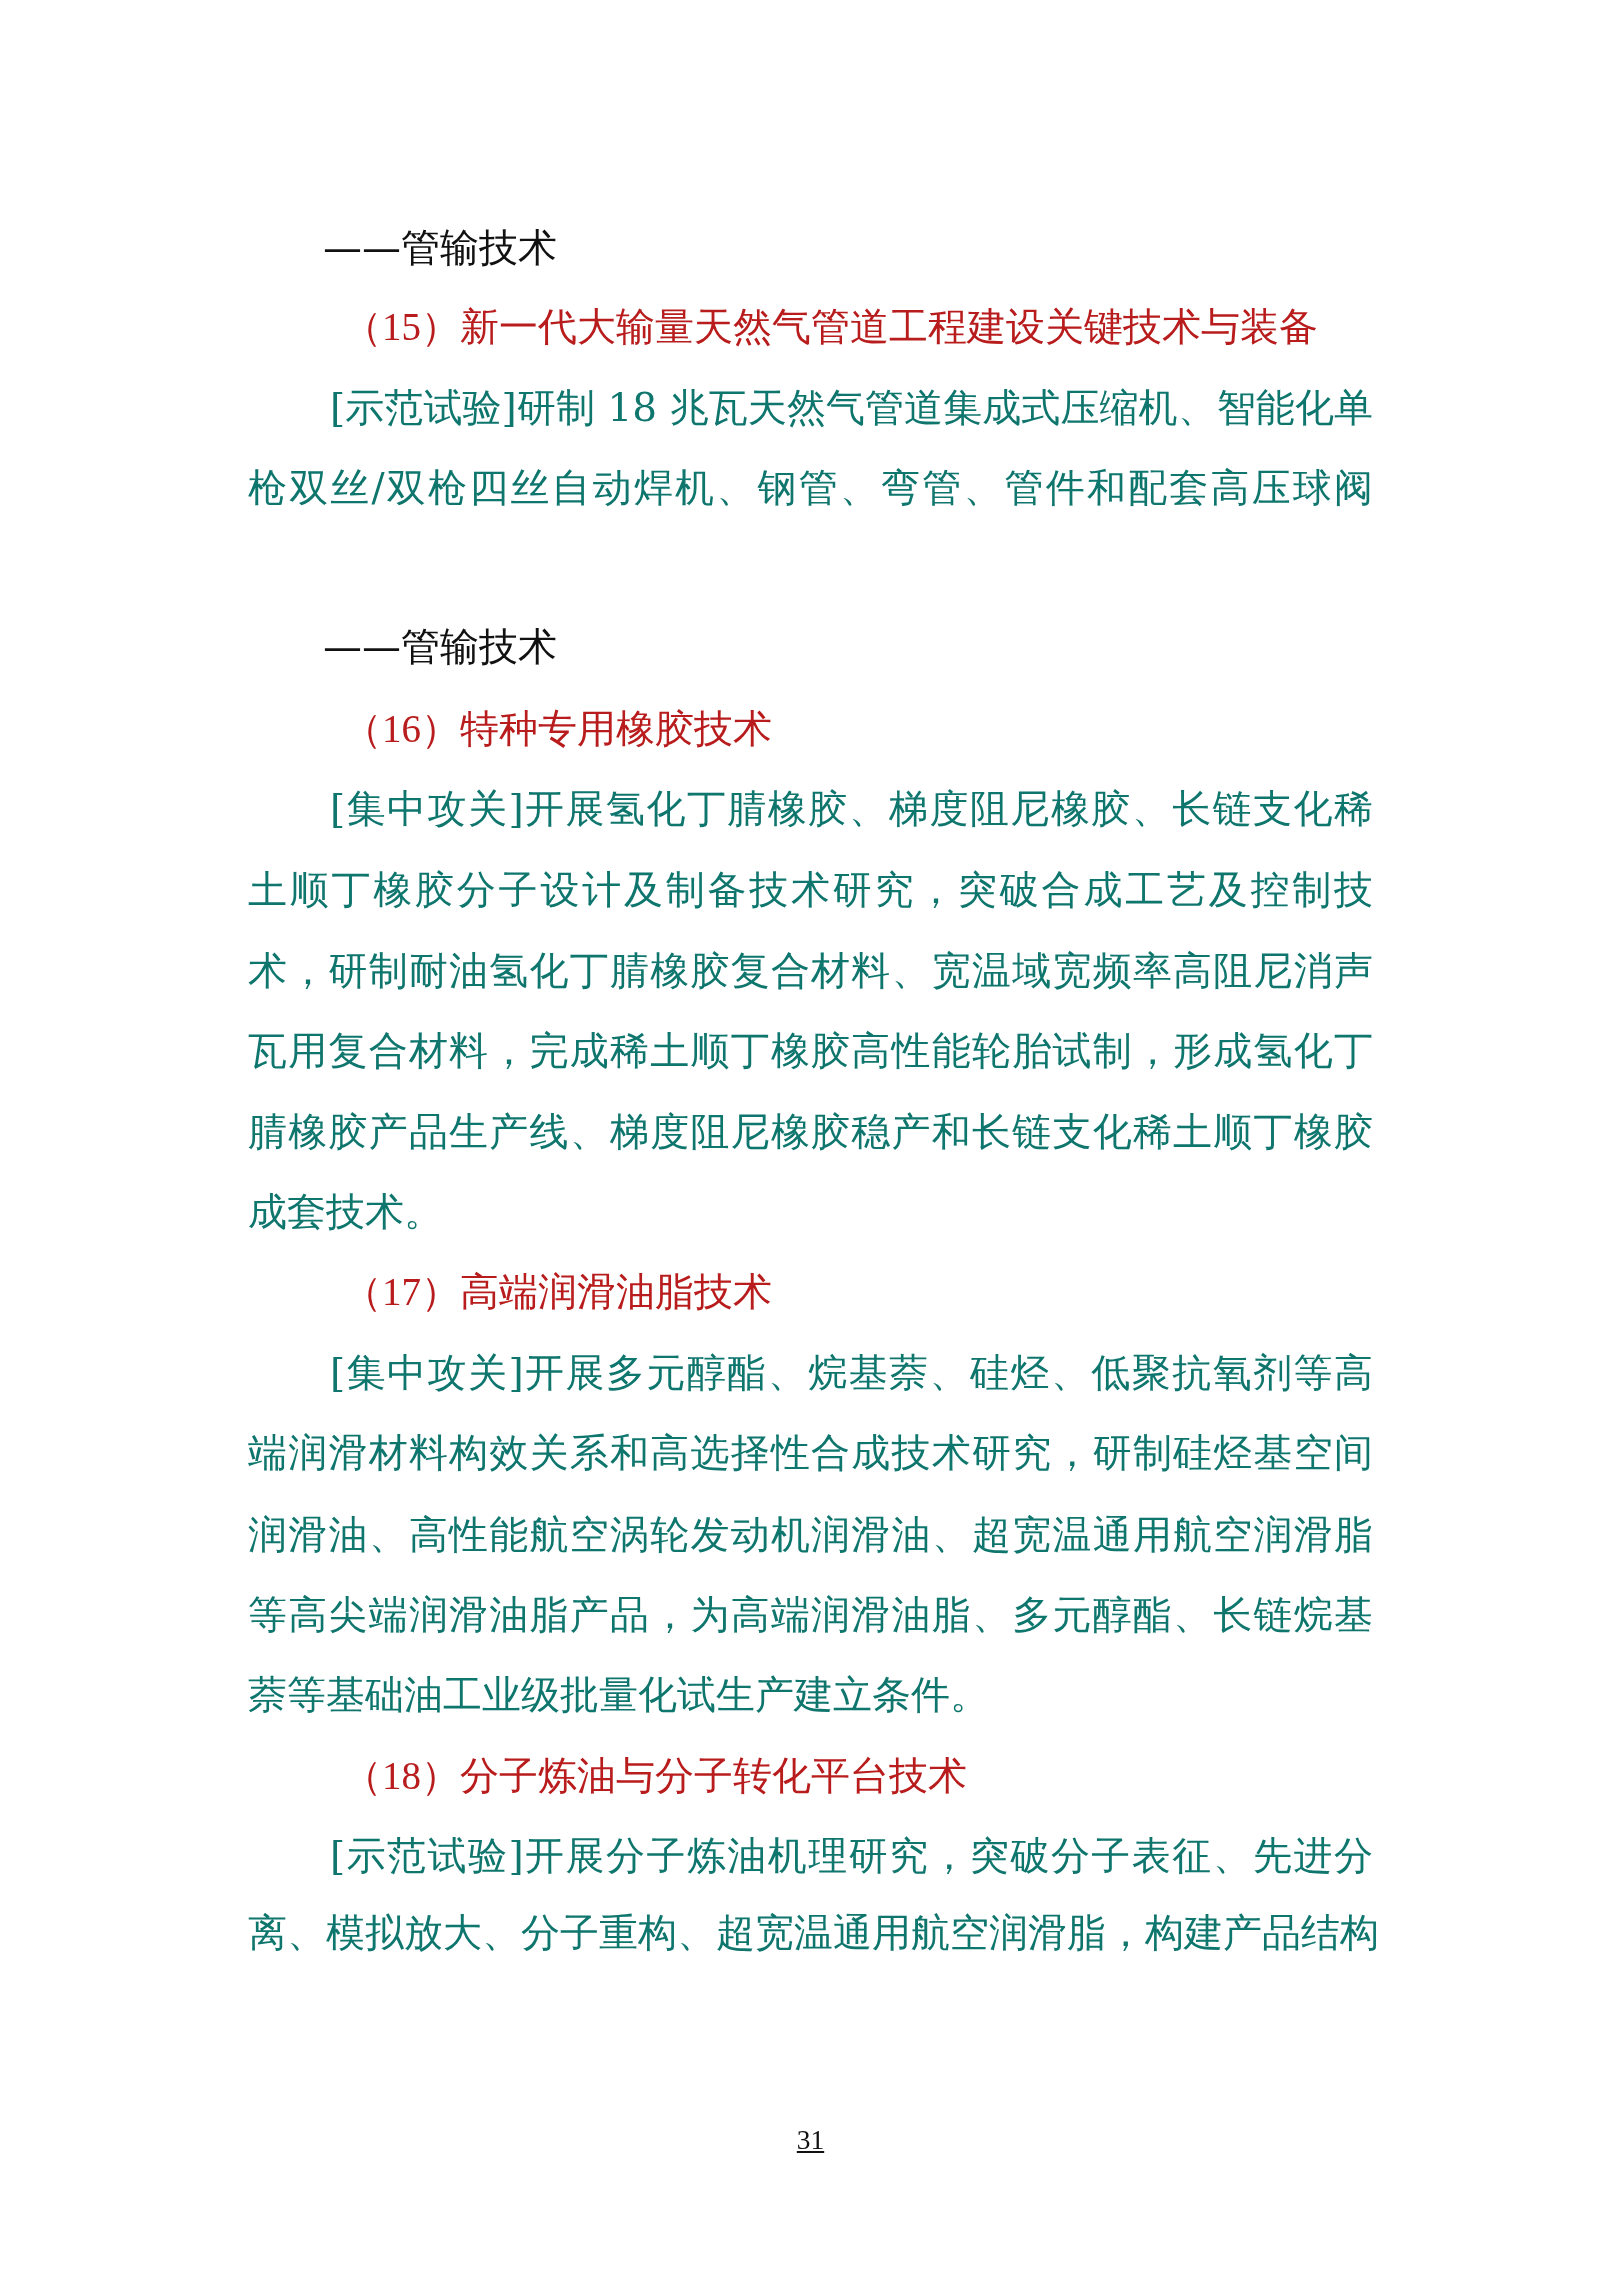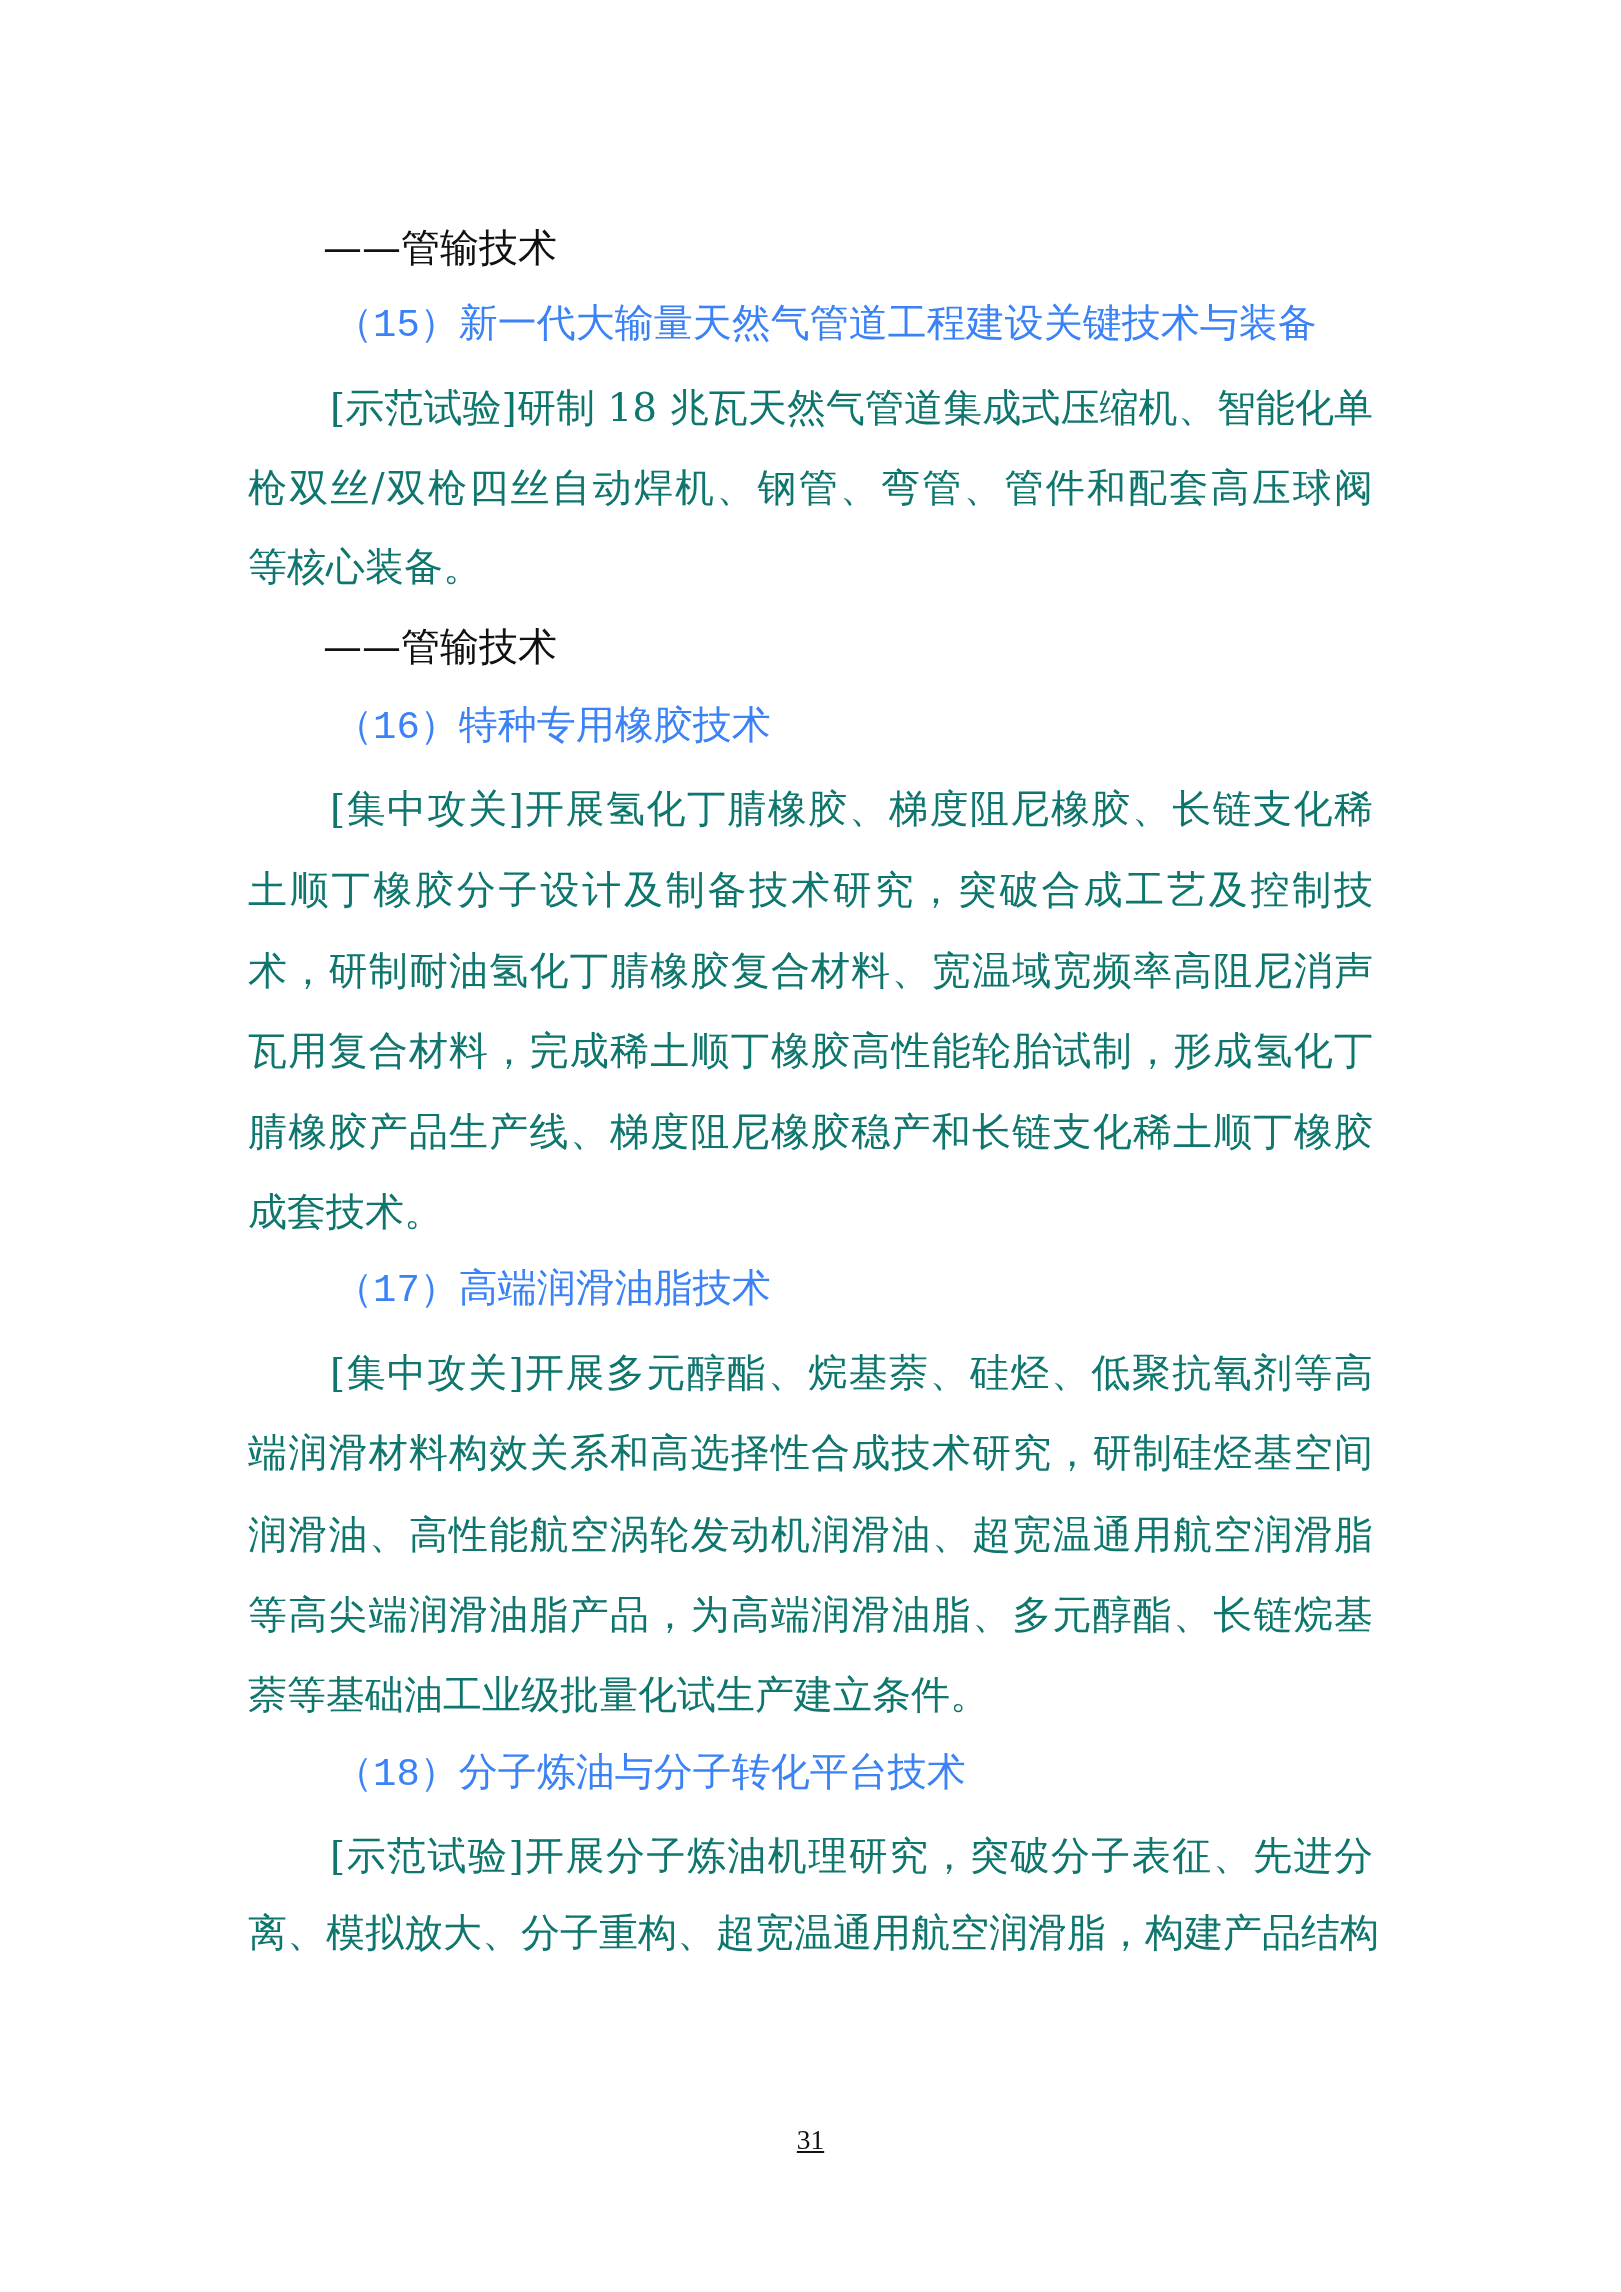--- a/index.html
+++ b/index.html
@@ -25,26 +25,26 @@
     left: 323px;
     height: 59px;
     line-height: 59px;
     font-family: "DejaVu Sans", "Liberation Sans", sans-serif;
     font-size: 39px;
     color: #111;
     white-space: nowrap;
   }
   .subheading {
     position: absolute;
-    left: 334px;
+    left: 343px;
     height: 59px;
     line-height: 59px;
-    font-family: Liberation Mono, monospace;
+    font-family: Liberation Serif, serif;
     font-size: 39px;
-    color: #3b82f6;
+    color: #b91c1c;
     white-space: nowrap;
   }
   .pagenum {
     position: absolute;
     left: 0; width: 1621px;
     top: 2125px;
     text-align: center;
     font-family: "Liberation Serif", serif;
     font-size: 27.4px;
     color: #111;
@@ -53,21 +53,20 @@
 </style>
 </head>
 <body>
 
 <div class="page">
 
   <div class="heading" style="top:218px">——管输技术</div>
   <div class="subheading" style="top:297px">（15）新一代大输量天然气管道工程建设关键技术与装备</div>
   <div class="line indent" style="top:378px">[示范试验]研制 18 兆瓦天然气管道集成式压缩机、智能化单</div>
   <div class="line" style="top:458px">枪双丝/双枪四丝自动焊机、钢管、弯管、管件和配套高压球阀</div>
-  <div class="line last" style="top:537px">等核心装备。</div>
 
   <div class="heading" style="top:617px">——管输技术</div>
   <div class="subheading" style="top:699px">（16）特种专用橡胶技术</div>
   <div class="line indent" style="top:779px">[集中攻关]开展氢化丁腈橡胶、梯度阻尼橡胶、长链支化稀</div>
   <div class="line" style="top:860px">土顺丁橡胶分子设计及制备技术研究，突破合成工艺及控制技</div>
   <div class="line" style="top:941px">术，研制耐油氢化丁腈橡胶复合材料、宽温域宽频率高阻尼消声</div>
   <div class="line" style="top:1102px">腈橡胶产品生产线、梯度阻尼橡胶稳产和长链支化稀土顺丁橡胶</div>
   <div class="line" style="top:1021px">瓦用复合材料，完成稀土顺丁橡胶高性能轮胎试制，形成氢化丁</div>
   <div class="line last" style="top:1182px">成套技术。</div>
 

